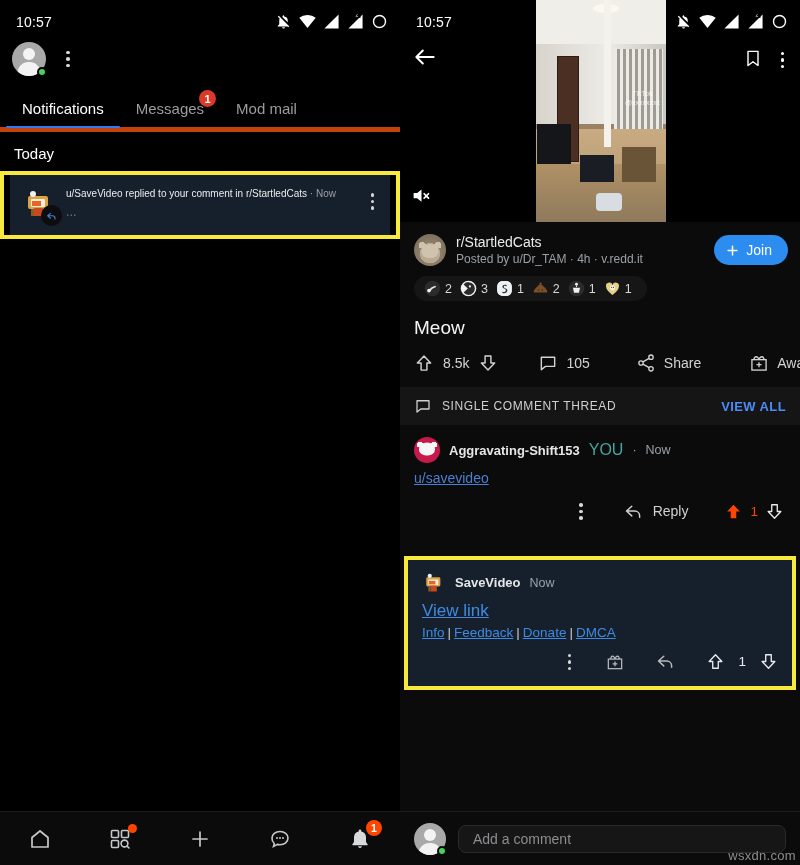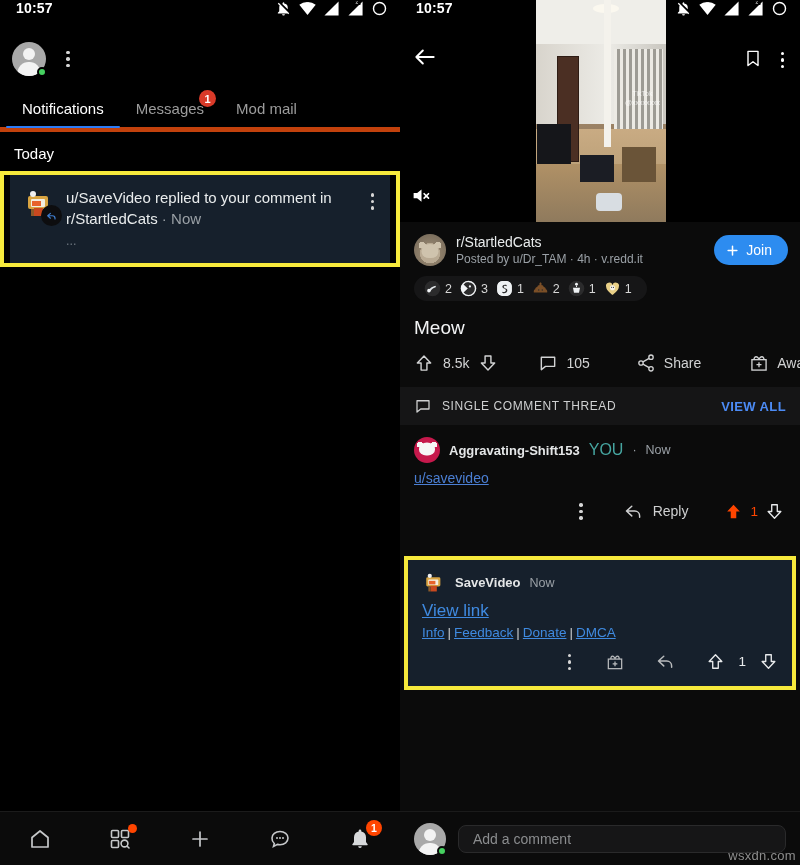--- a/index.html
+++ b/index.html
@@ -9,24 +9,23 @@
     font-family: "Liberation Sans", sans-serif;
     overflow: hidden;
   }
   .screens { display: flex; width: 800px; height: 865px; }
   .panel { width: 400px; height: 865px; position: relative; background: #0b0b0b; overflow: hidden; }
   .panel.left { background: #000000; }
   .panel.right { background: #0b0b0b; }
 
   
   .statusbar {
-    height: 30px; display: flex; align-items: flex-start;
+    height: 30px; display: flex; align-items: flex-end;
     justify-content: space-between; padding: 0 12px 0 16px;
     background: #000;
-    font-weight: bold;
   }
   .status-time { color: #fff; font-size: 14px; letter-spacing: .2px; }
   .status-icons { display: flex; align-items: center; gap: 7px; }
   .status-icons svg { display: block; }
 
   
   .inbox-head {
     height: 58px; display: flex; align-items: center;
     padding: 0 14px 0 12px; gap: 14px; background: #000;
   }
@@ -84,21 +83,21 @@
     margin: 0 6px; background: #16202c;
     display: flex; padding: 12px 10px 14px 12px; gap: 10px;
   }
   .notif-avatar { position: relative; width: 34px; height: 34px; flex: none; }
   .badge-reply {
     position: absolute; right: -6px; bottom: -5px;
     width: 21px; height: 21px; border-radius: 50%;
     background: #0d0d0f; display: flex; align-items: center; justify-content: center;
   }
   .notif-body { flex: 1; min-width: 0; }
-  .notif-title { color: #e9eced; font-size: 15px; line-height: 1.42; }
+  .notif-title { color: #e9eced; font-size: 10px; line-height: 1.42; }
   .notif-sub { color: #9aa0a6; }
   .notif-text { color: #8f9aa3; font-size: 12.5px; line-height: 1.45; margin-top: 6px; word-break: break-word; }
   .notif-ellip { color: #6e7780; font-size: 12.5px; line-height: 1.2; margin-top: 4px; }
 
   
   .bottom-nav {
     position: absolute; left: 0; right: 0; bottom: 0; height: 54px;
     border-top: 1px solid #1b1b1b; background: #0b0b0b;
     display: flex; align-items: center; justify-content: space-around;
   }

